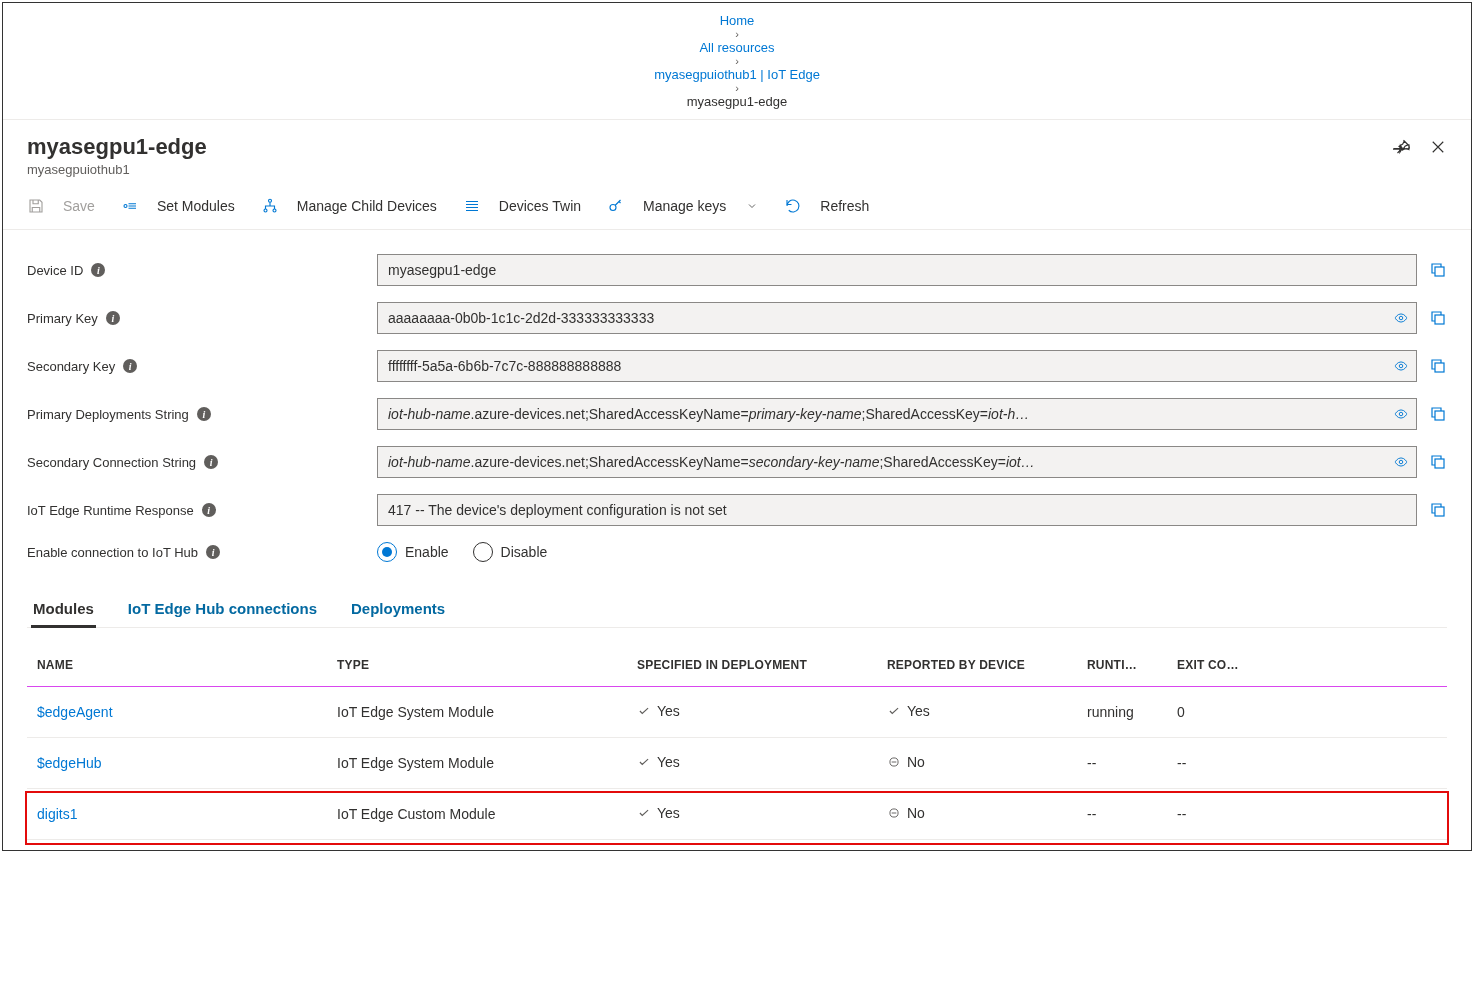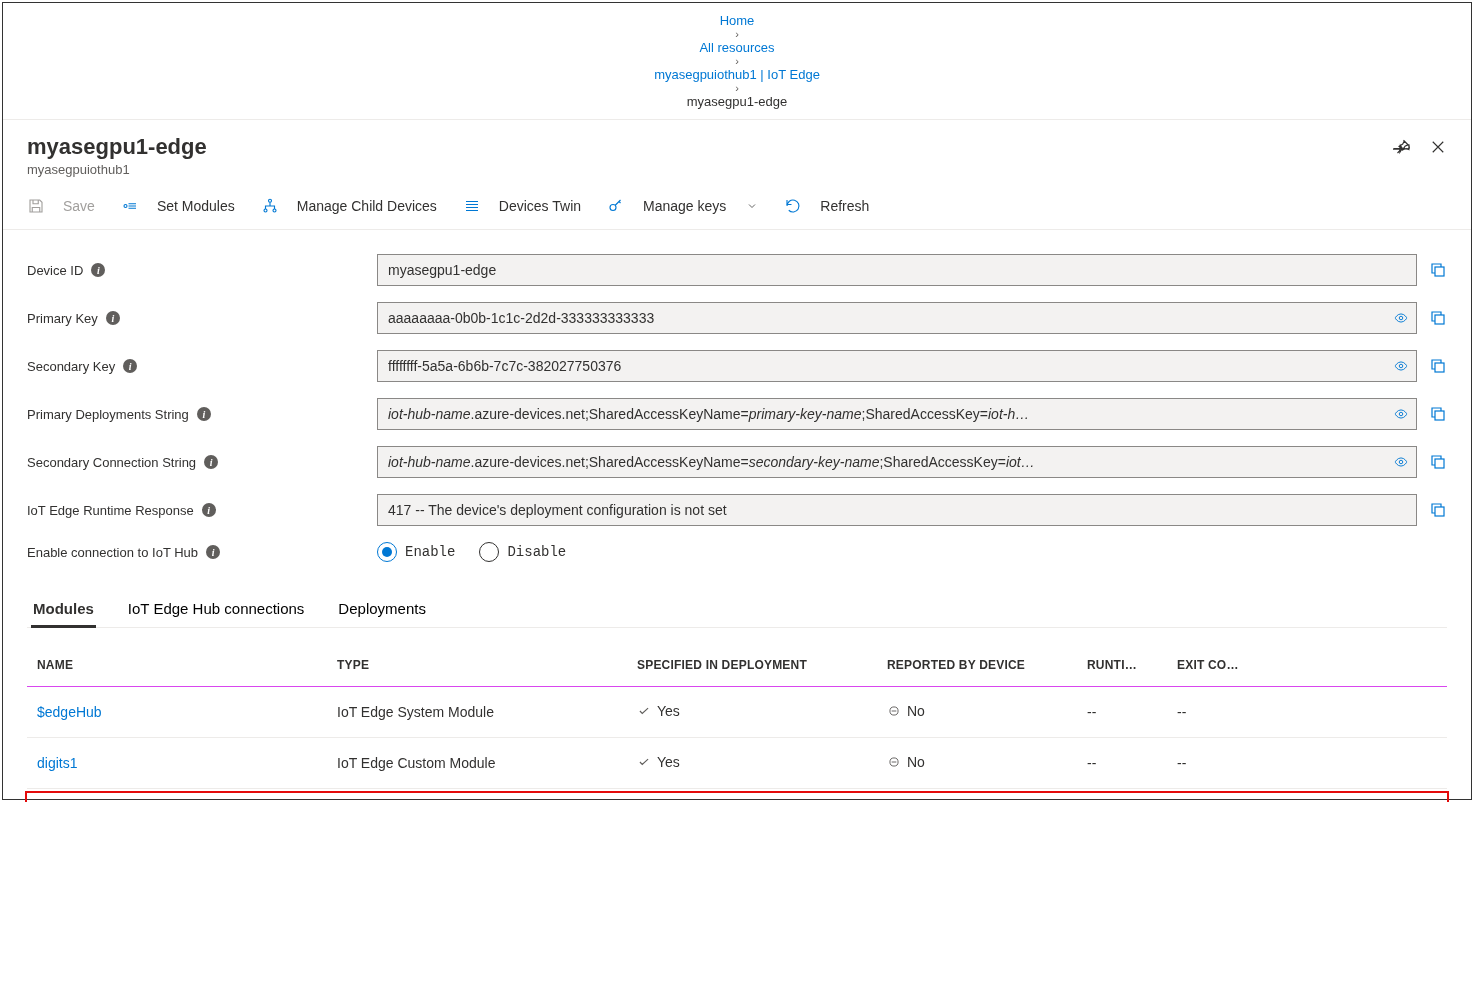--- a/index.html
+++ b/index.html
@@ -23,27 +23,27 @@
 .content { padding: 24px 24px 10px 24px; }
 .field-row { display: flex; align-items: center; margin-bottom: 16px; }
 .field-label { width: 350px; display: flex; align-items: center; gap: 8px; font-size: 13px; color: #323130; }
 .info-dot { width: 14px; height: 14px; border-radius: 50%; background: #605e5c; color: #fff; display: inline-flex; align-items: center; justify-content: center; font-size: 10px; font-weight: 600; font-style: italic; font-family: Georgia, serif; cursor: pointer; }
 .field-input-wrap { flex: 1; display: flex; align-items: center; gap: 12px; }
 .ro-input { flex: 1; height: 32px; border: 1px solid #8a8886; background: #f3f2f1; padding: 0 10px; font-size: 14px; color: #323130; display: flex; align-items: center; position: relative; overflow: hidden; white-space: nowrap; }
 .ro-input.italic-mix { font-style: normal; }
 .ro-input .ital { font-style: italic; }
 .eye-icon { position: absolute; right: 8px; width: 20px; height: 20px; color: #0078d4; cursor: pointer; background: #f3f2f1; padding-left: 6px; }
 .copy-icon { width: 18px; height: 18px; color: #0078d4; cursor: pointer; flex: 0 0 18px; }
-.radio-group { display: flex; gap: 24px; align-items: center; font-family: Liberation Mono, monospace; }
+.radio-group { display: flex; gap: 24px; align-items: center; }
 .radio-opt { display: flex; align-items: center; gap: 8px; cursor: pointer; font-size: 14px; }
 .radio-circle { width: 20px; height: 20px; border: 1px solid #323130; border-radius: 50%; display: flex; align-items: center; justify-content: center; }
 .radio-circle.sel::after { content:""; width: 10px; height: 10px; background: #0078d4; border-radius: 50%; }
 .radio-circle.sel { border-color: #0078d4; }
 .tabs { display: flex; gap: 30px; border-bottom: 1px solid #edebe9; margin: 30px 0 12px 0; padding: 0 4px; }
-.tab { padding: 8px 2px 10px 2px; font-size: 15px; cursor: pointer; color: #000000; position: relative; }
+.tab { padding: 8px 2px 10px 2px; font-size: 15px; cursor: pointer; color: #0369a1; position: relative; font-weight: bold; }
 .tab.active { color: #323130; font-weight: 600; }
 .tab.active::after { content:""; position: absolute; left: 0; right: 0; bottom: -1px; height: 3px; background: #323130; }
 .grid { width: 100%; border-collapse: collapse; margin-top: 4px; }
 .grid th { text-align: left; font-size: 12px; font-weight: 600; color: #323130; padding: 18px 10px 14px 10px; border-bottom: 1px solid #d946ef; letter-spacing: 0.2px; }
 .grid td { padding: 16px 10px; border-bottom: 1px solid #edebe9; font-size: 14px; color: #323130; vertical-align: middle; }
 .grid a.mod { color: #0078d4; text-decoration: none; }
 .yn { display: inline-flex; align-items: center; gap: 6px; }
 .yn svg { width: 14px; height: 14px; }
 .highlight-row td { position: relative; }
 .highlight-box { position: absolute; border: 2px solid #e30b0b; pointer-events: none; }
@@ -165,21 +165,21 @@
     </div>
   </div>
 
   <div class="field-row">
     <div class="field-label">
       <span>Secondary Key</span>
       <span class="info-dot">i</span>
     </div>
     <div class="field-input-wrap">
       <div class="ro-input">
-        <span>ffffffff-5a5a-6b6b-7c7c-382027750376</span>
+        <span>ffffffff-5a5a-6b6b-7c7c-888888888888</span>
         <svg class="eye-icon" viewBox="0 0 24 24" fill="none" stroke="currentColor" stroke-width="1.6">
               <path d="M2 12s3.5-7 10-7 10 7 10 7-3.5 7-10 7S2 12 2 12z"></path>
               <circle cx="12" cy="12" r="3"></circle>
             </svg>
       </div>
       <svg class="copy-icon" viewBox="0 0 24 24" fill="none" stroke="currentColor" stroke-width="1.6">
             <rect x="8" y="8" width="12" height="12"></rect>
             <path d="M16 8V4H4v12h4"></path>
           </svg>
     </div>
@@ -278,20 +278,38 @@
         <th style="width:300px">NAME</th>
         <th style="width:300px">TYPE</th>
         <th style="width:250px">SPECIFIED IN DEPLOYMENT</th>
         <th style="width:200px">REPORTED BY DEVICE</th>
         <th style="width:90px">RUNTI…</th>
         <th>EXIT CO…</th>
       </tr>
     </thead>
     <tbody>
       <tr>
+        <td><a href="#" class="mod">$edgeAgent</a></td>
+        <td>IoT Edge System Module</td>
+        <td><span class="yn">
+                <svg viewBox="0 0 24 24" fill="none" stroke="#605e5c" stroke-width="2">
+                  <path d="M5 12l4 4L19 7"></path>
+                </svg>
+                <span>Yes</span>
+              </span></td>
+        <td><span class="yn">
+                <svg viewBox="0 0 24 24" fill="none" stroke="#605e5c" stroke-width="2">
+                  <path d="M5 12l4 4L19 7"></path>
+                </svg>
+                <span>Yes</span>
+              </span></td>
+        <td>running</td>
+        <td>0</td>
+      </tr>
+      <tr>
         <td><a href="#" class="mod">$edgeHub</a></td>
         <td>IoT Edge System Module</td>
         <td><span class="yn">
                 <svg viewBox="0 0 24 24" fill="none" stroke="#605e5c" stroke-width="2">
                   <path d="M5 12l4 4L19 7"></path>
                 </svg>
                 <span>Yes</span>
               </span></td>
         <td><span class="yn">
                 <svg viewBox="0 0 24 24" fill="none" stroke="#605e5c" stroke-width="1.6">

